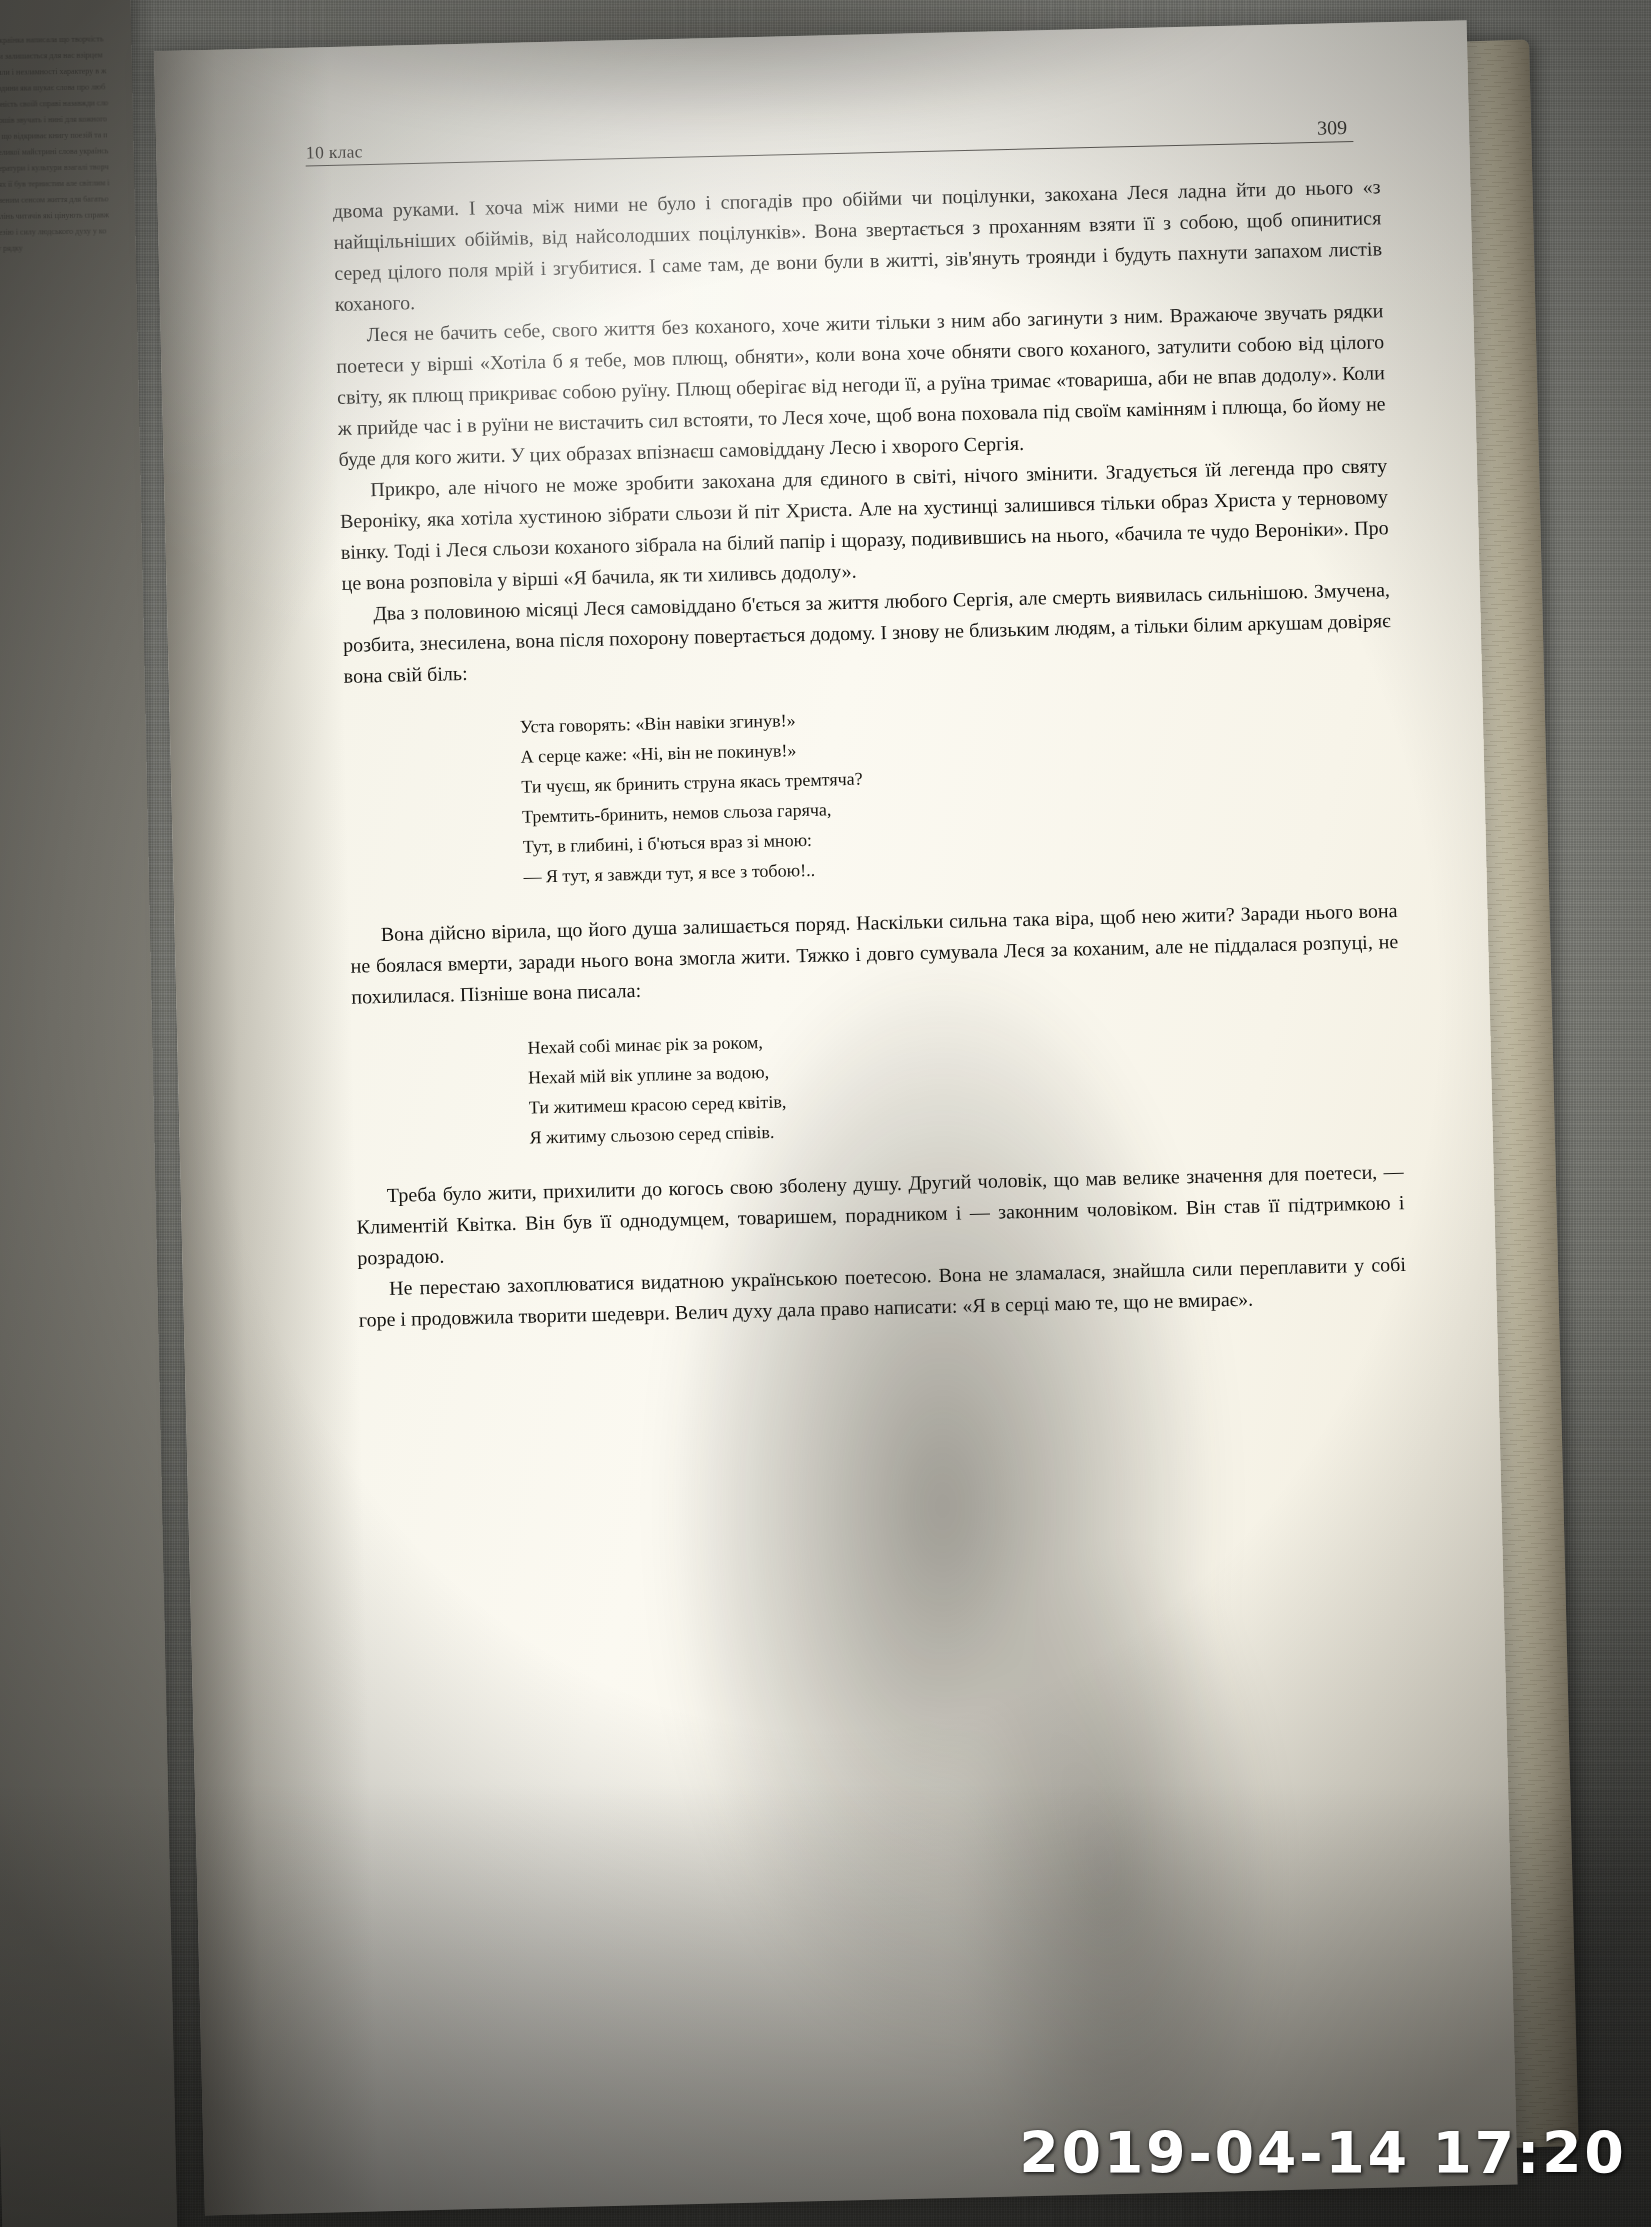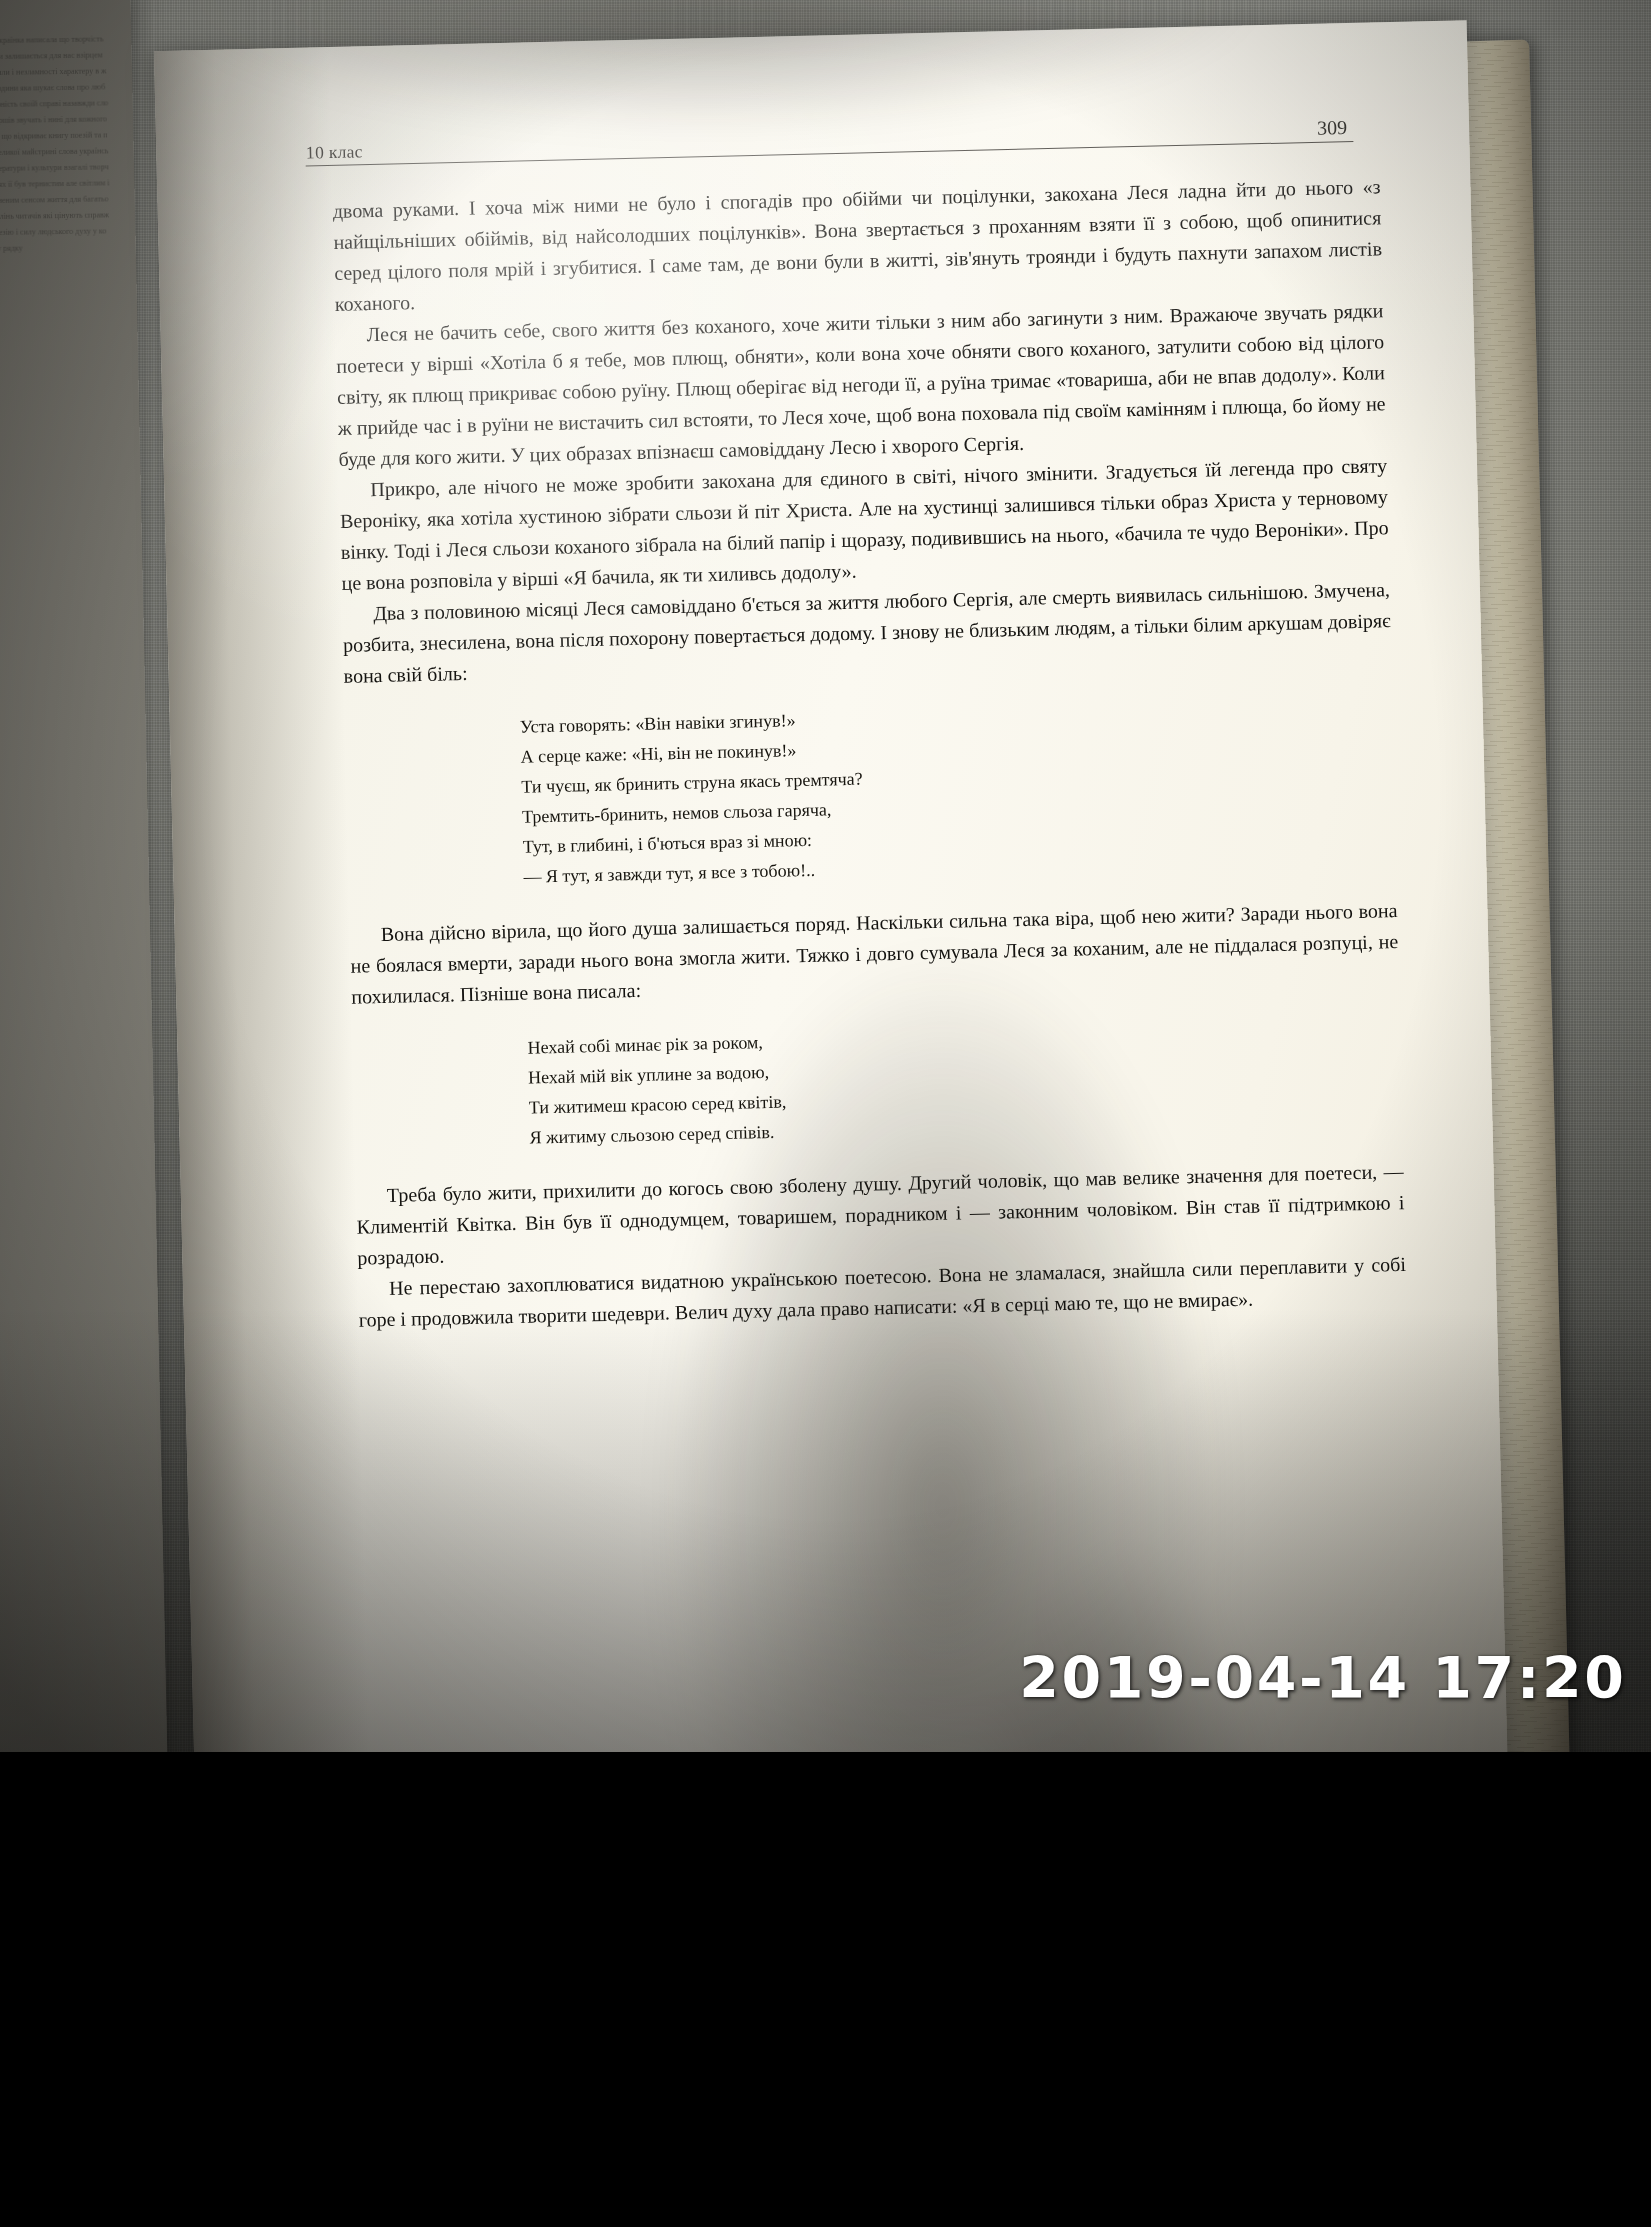--- a/index.html
+++ b/index.html
@@ -11,21 +11,21 @@
     width: 1652px;
     height: 2227px;
     overflow: hidden;
     font-family: "Liberation Serif", serif;
   }
 
   
   .photo {
     position: relative;
     width: 1652px;
-    height: 1752px;
+    height: 2227px;
     overflow: hidden;
     background: #ef4444;
   }
 
   
   .backdrop {
     position: absolute;
     inset: 0;
     background:
       repeating-linear-gradient(90deg, rgba(255,255,255,0.05) 0px, rgba(255,255,255,0.05) 1.1px, rgba(0,0,0,0.05) 1.1px, rgba(0,0,0,0.05) 2.6px),

